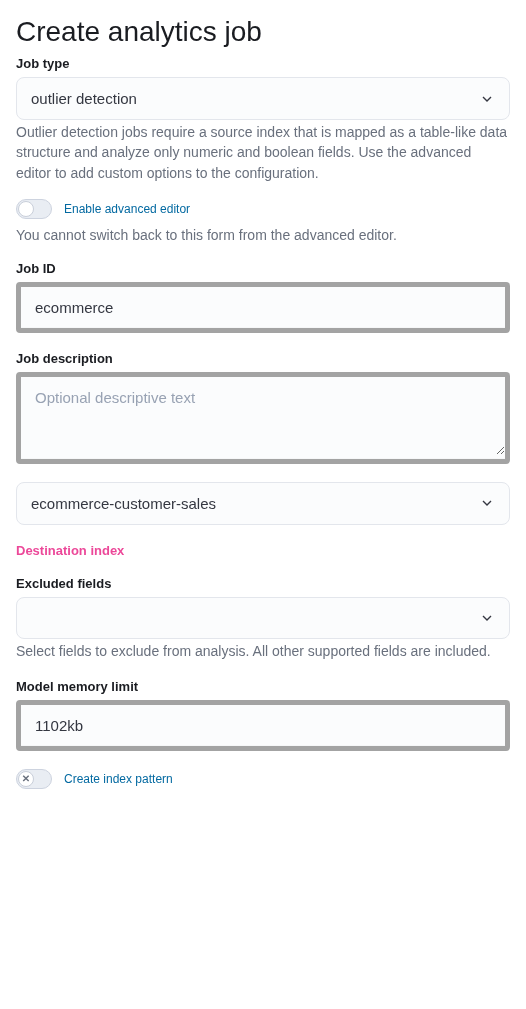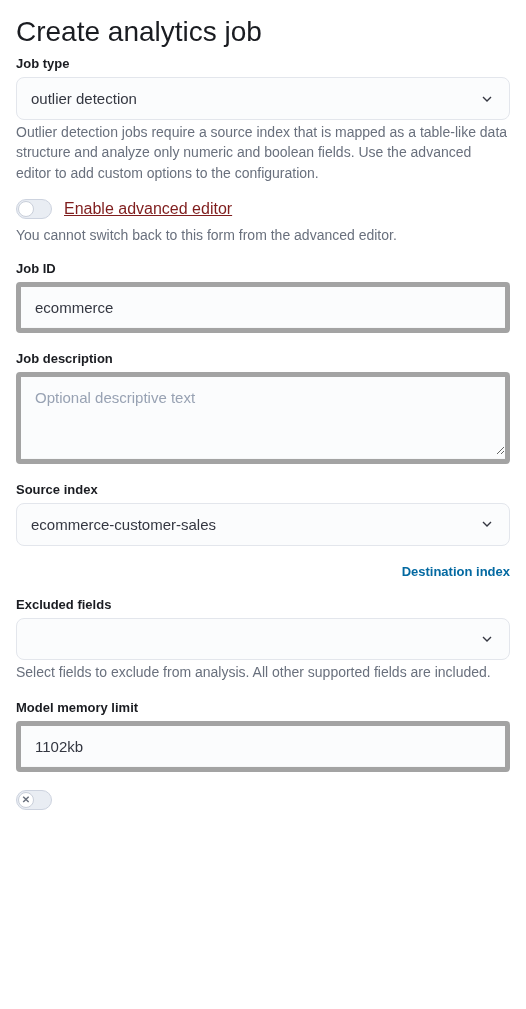--- a/index.html
+++ b/index.html
@@ -25,22 +25,21 @@
     }
     .field-label {
       font-size: 13px;
       font-weight: 700;
       color: #1a1c21;
       margin-bottom: 6px;
       display: block;
       margin-top: 8px;
     }
     .field-label.active {
-      color: #0369a1;
-      text-align: right;
+      color: #ec4899;
     }
     .input-shell {
       position: relative;
       background: #fbfcfd;
       border: 5px solid #a3a3a3;
       border-radius: 4px;
       box-shadow: inset 0 -1px 0 rgba(0,0,0,0.02);
     }
     .input-shell.focused {
       background: #ffffff;
@@ -131,23 +130,22 @@
       align-items: center;
       justify-content: center;
     }
     .switch-thumb .x-mark {
       font-size: 10px;
       color: #69707d;
       line-height: 1;
       font-weight: 600;
     }
     .switch-label {
-      font-size: 16px;
-      color: #7f1d1d;
-      text-decoration: underline;
+      font-size: 12px;
+      color: #0369a1;
     }
     .switch-help {
       font-size: 14px;
       color: #69707d;
       margin-top: 2px;
       margin-bottom: 18px;
     }
     .tight-bottom {
       margin-bottom: 4px;
     }
@@ -186,21 +184,20 @@
 </div>
 
 <div class="form-row">
   <label class="field-label">Job description</label>
   <div class="input-shell">
     <textarea class="textarea-input" placeholder="Optional descriptive text" style=""></textarea>
   </div>
 </div>
 
 <div class="form-row">
-  <label class="field-label">Source index</label>
   <div class="select-shell">
     <span class="select-value">ecommerce-customer-sales</span>
     <svg class="chevron" viewBox="0 0 24 24" fill="none" stroke="#343741" stroke-width="2">
         <polyline points="6 9 12 15 18 9"></polyline>
       </svg>
   </div>
 </div>
 
 <div class="form-row">
   <label class="field-label active">Destination index</label>
@@ -223,13 +220,14 @@
     <input type="text" class="text-input" value="1102kb" style="">
   </div>
 </div>
 
 <div class="switch-row" style="margin-bottom:0;">
   <div class="switch">
     <div class="switch-thumb">
         <span class="x-mark">✕</span>
       </div>
   </div>
+  <span class="switch-label">Create index pattern</span>
 </div>
 
 </body></html>

